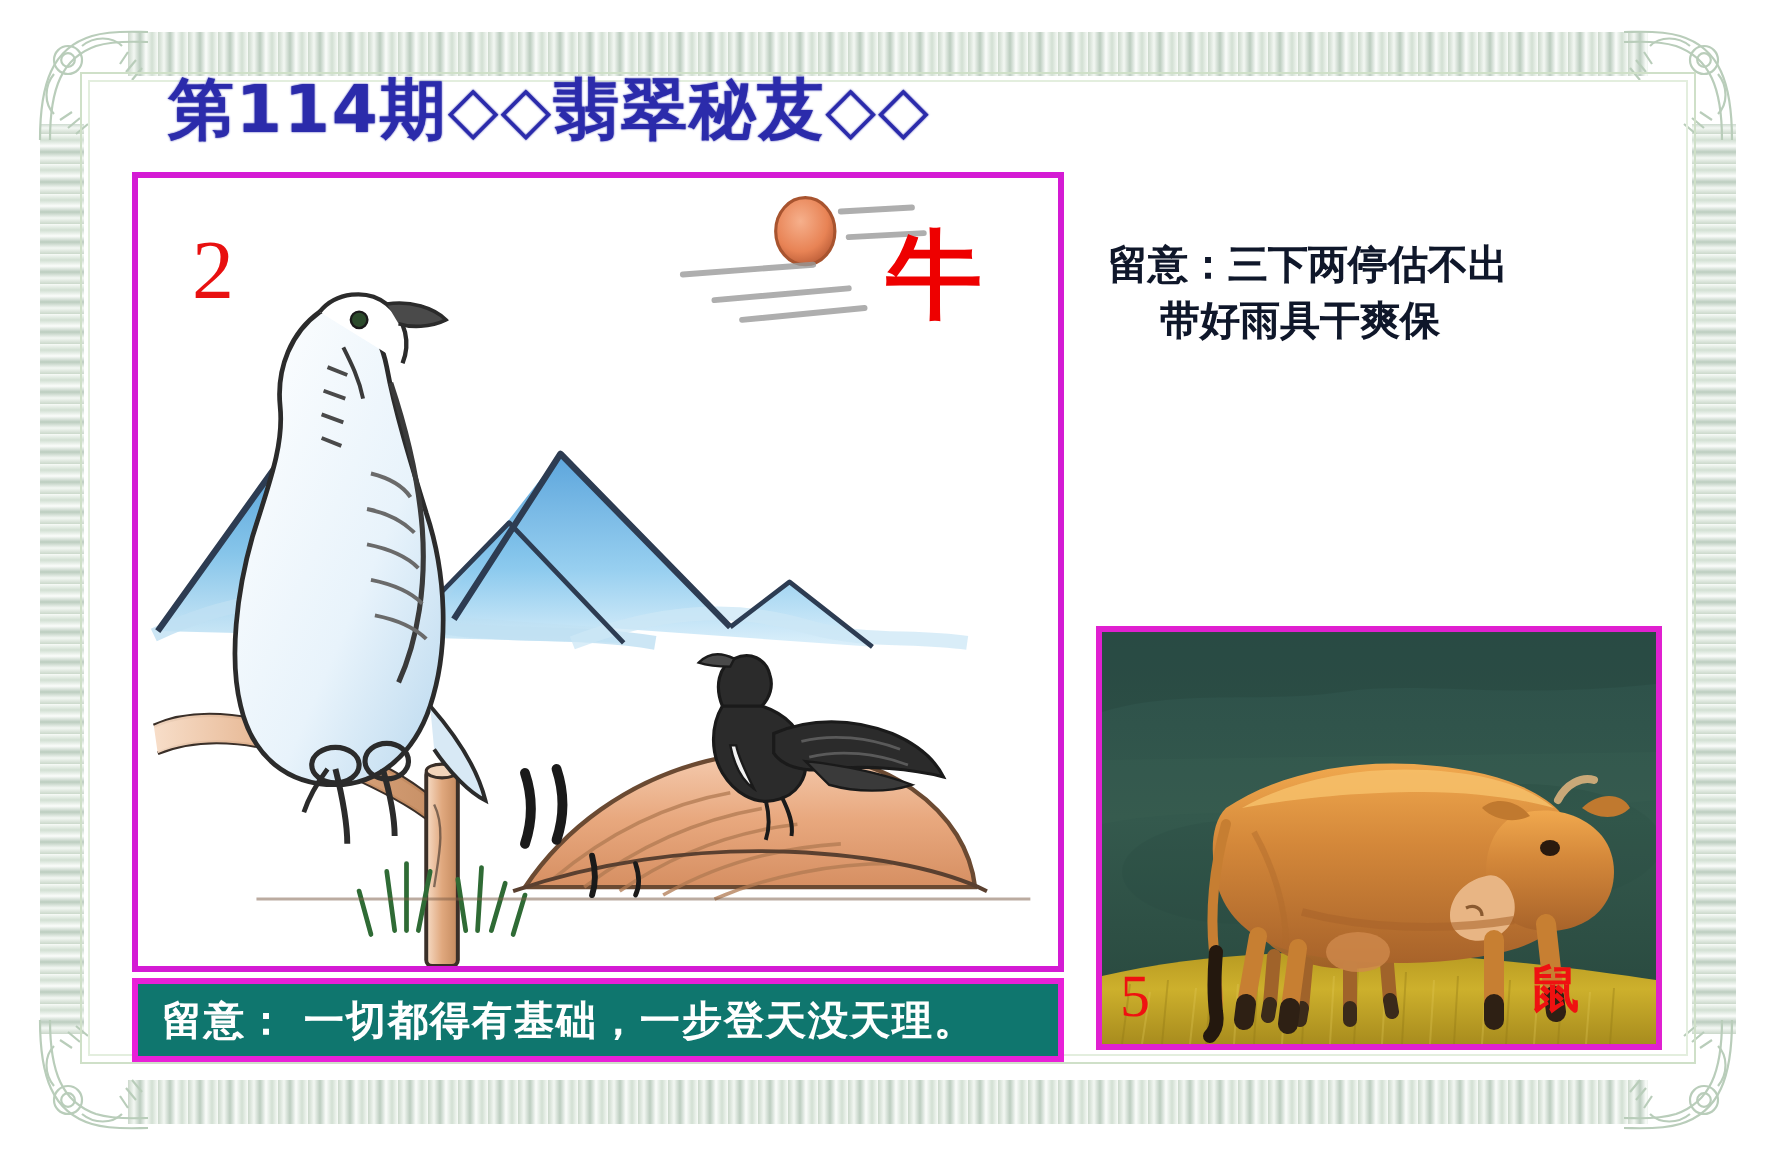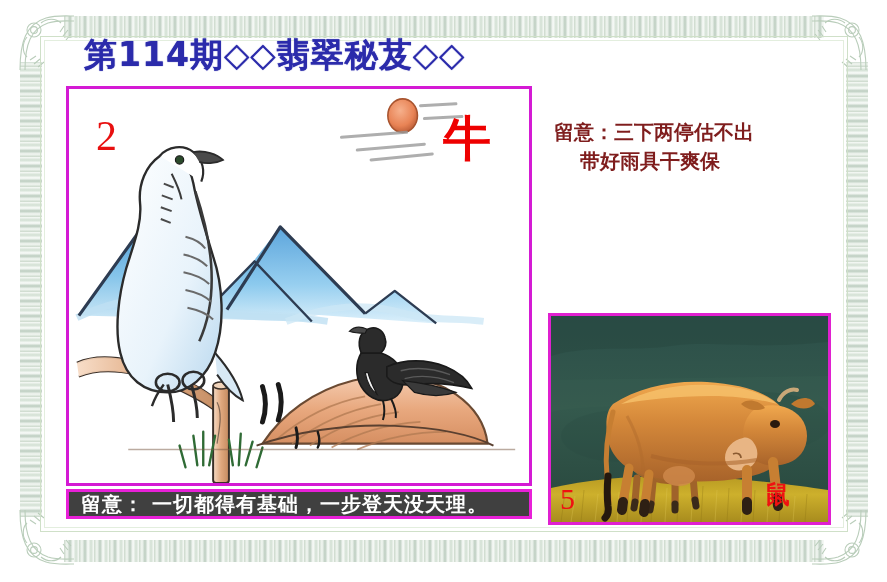--- a/index.html
+++ b/index.html
@@ -76,34 +76,34 @@
     font-family:"Liberation Serif","DejaVu Serif",serif;
   }
   .badge-cn{
     position:absolute;left:443px;top:114px;
     font-size:48px;font-weight:700;color:#ee0000;line-height:1;
     font-family:"DejaVu Sans","Liberation Sans",sans-serif;
   }
 
   
   .caption-bar{
-    position:absolute;left:66px;top:489px;width:466px;height:30px;
-    background:#404040;border:3px solid #e820d8;box-sizing:border-box;
+    position:absolute;left:66px;top:489px;width:466px;height:42px;
+    background:#0f766e;border:3px solid #e820d8;box-sizing:border-box;
     display:flex;align-items:center;
   }
   .caption-text{
     color:#ffffff;font-size:20px;font-weight:700;padding-left:12px;
     letter-spacing:1px;white-space:nowrap;
     font-family:"DejaVu Sans","Liberation Sans",sans-serif;
   }
 
   
   .note{
     position:absolute;left:554px;top:118px;width:290px;
-    color:#7f1d1d;font-size:20px;font-weight:700;line-height:1.45;
+    color:#0f172a;font-size:20px;font-weight:700;line-height:1.45;
     font-family:"DejaVu Sans","Liberation Sans",sans-serif;
     white-space:nowrap;
   }
   .note .l2{display:block;padding-left:26px;font-family:Liberation Serif, serif;}
 
   
   .photo{
     position:absolute;left:548px;top:313px;width:283px;height:212px;
     border:3px solid #e020d0;box-sizing:border-box;overflow:hidden;
   }

